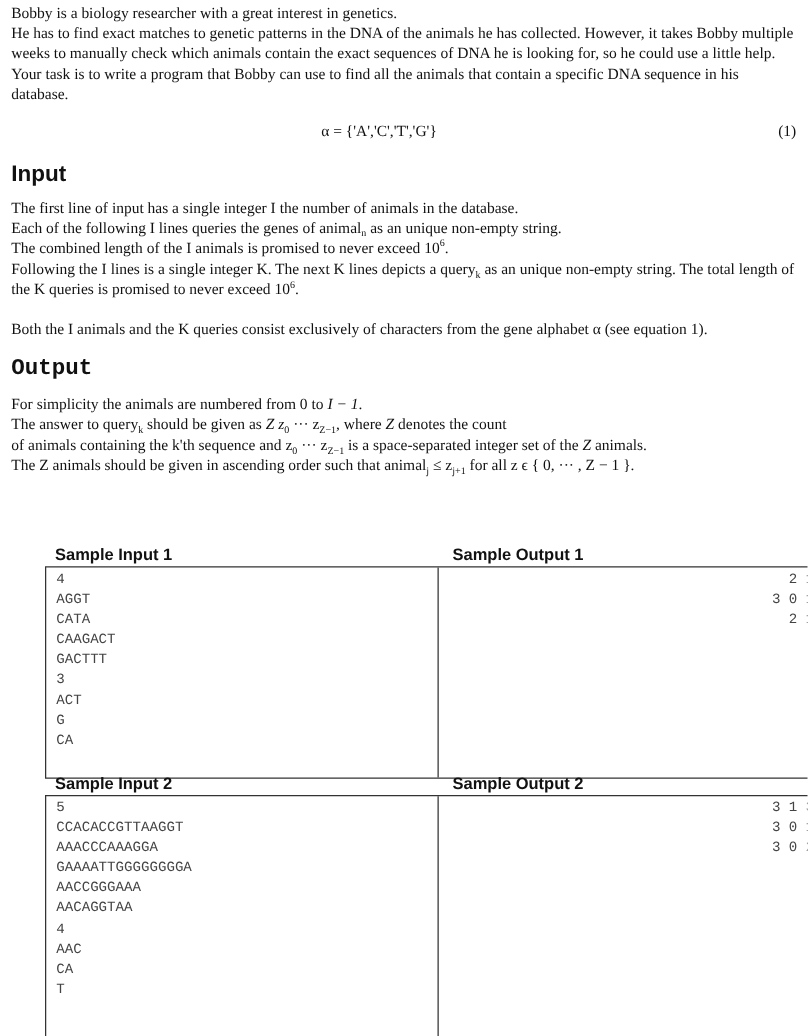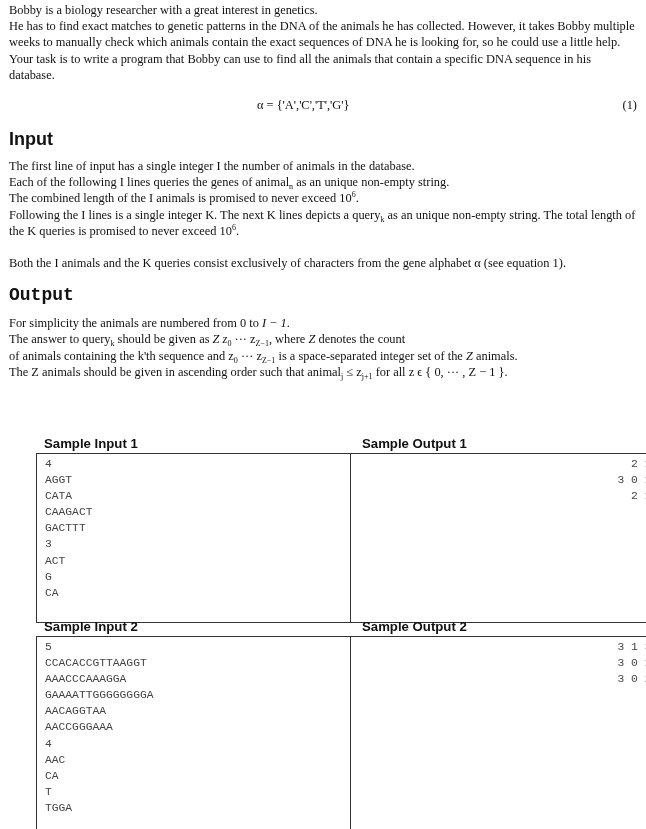--- a/index.html
+++ b/index.html
@@ -84,16 +84,16 @@
     <div class="cell right mono"><div>2 1 3</div><div>3 0 1 3</div><div>2 1 2</div></div>
   </div>
 </div>
 
 <div class="sample s2">
   <div class="sample-head">
     <div class="col-title left">Sample Input 2</div>
     <div class="col-title right">Sample Output 2</div>
   </div>
   <div class="sample-box">
-    <div class="cell left mono"><div>5</div><div>CCACACCGTTAAGGT</div><div>AAACCCAAAGGA</div><div>GAAAATTGGGGGGGGA</div><div>AACAGGTAA</div><div>AACCGGGAAA</div><div>4</div><div>AAC</div><div>CA</div><div>T</div><div>TGGA</div></div>
+    <div class="cell left mono"><div>5</div><div>CCACACCGTTAAGGT</div><div>AAACCCAAAGGA</div><div>GAAAATTGGGGGGGGA</div><div>AACCGGGAAA</div><div>AACAGGTAA</div><div>4</div><div>AAC</div><div>CA</div><div>T</div></div>
     <div class="cell right mono"><div>3 1 3 4</div><div>3 0 1 4</div><div>3 0 2 4</div><div>0</div></div>
   </div>
 </div>
 
 </body></html>

